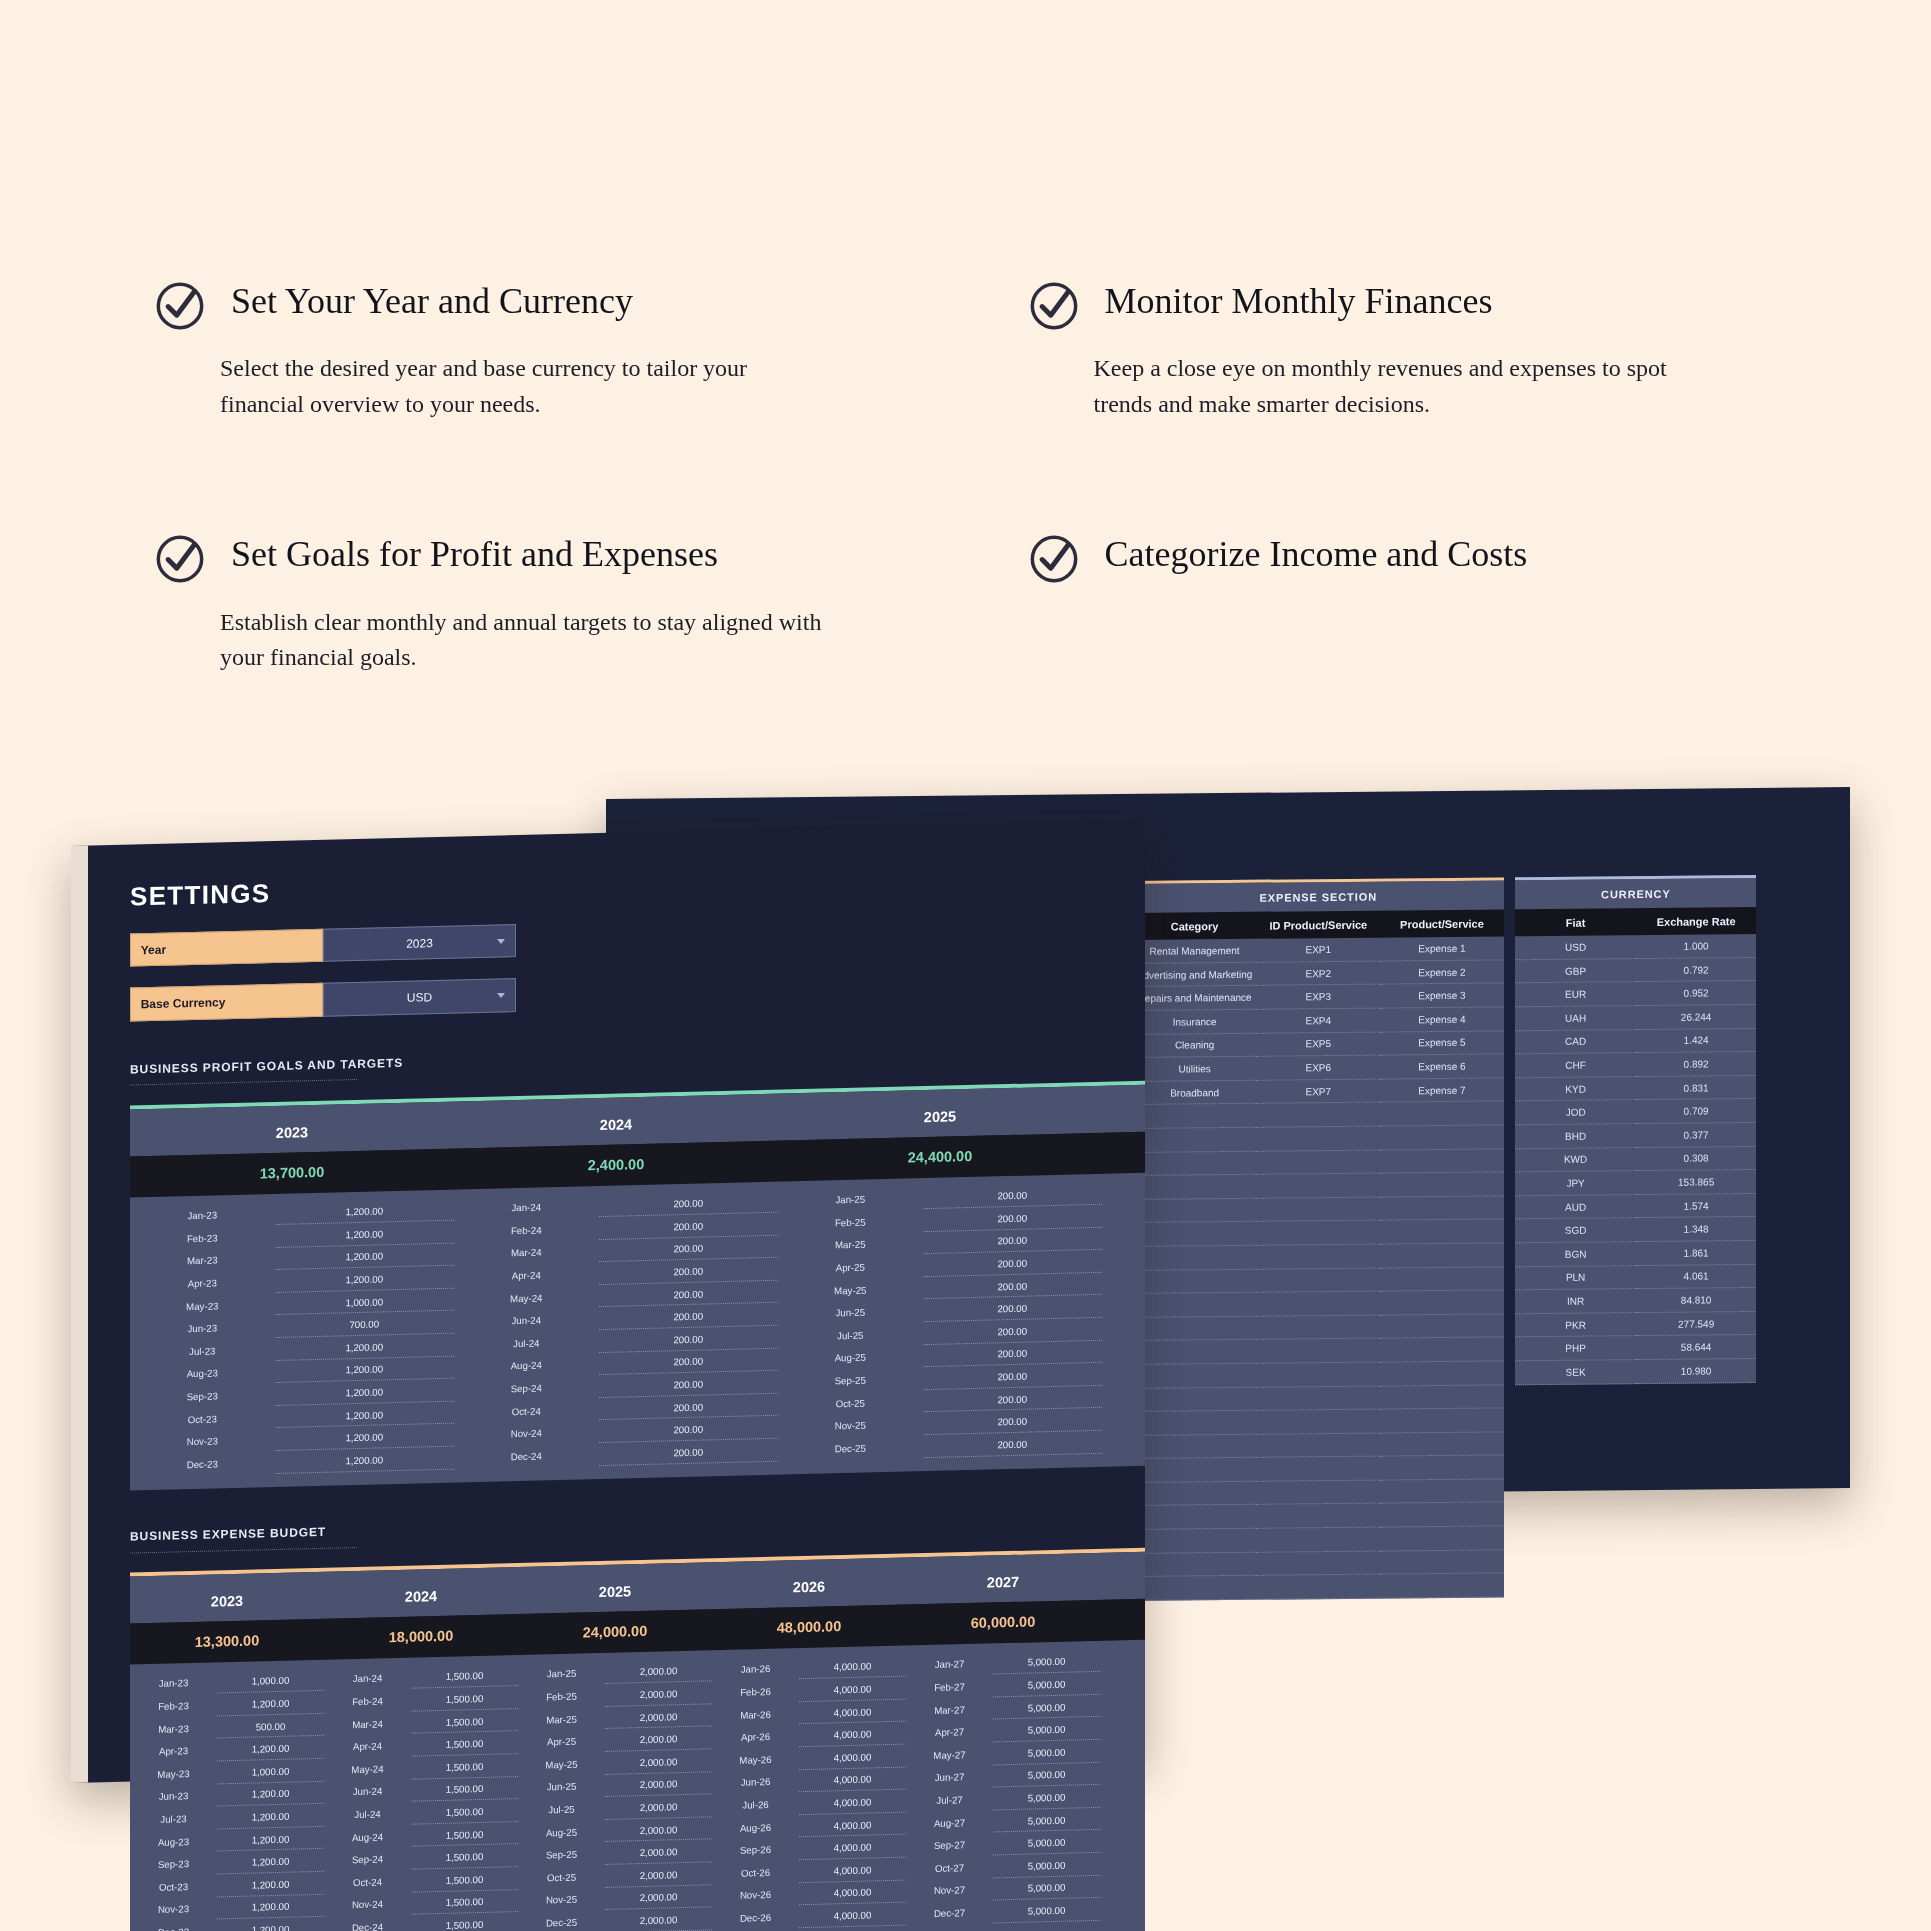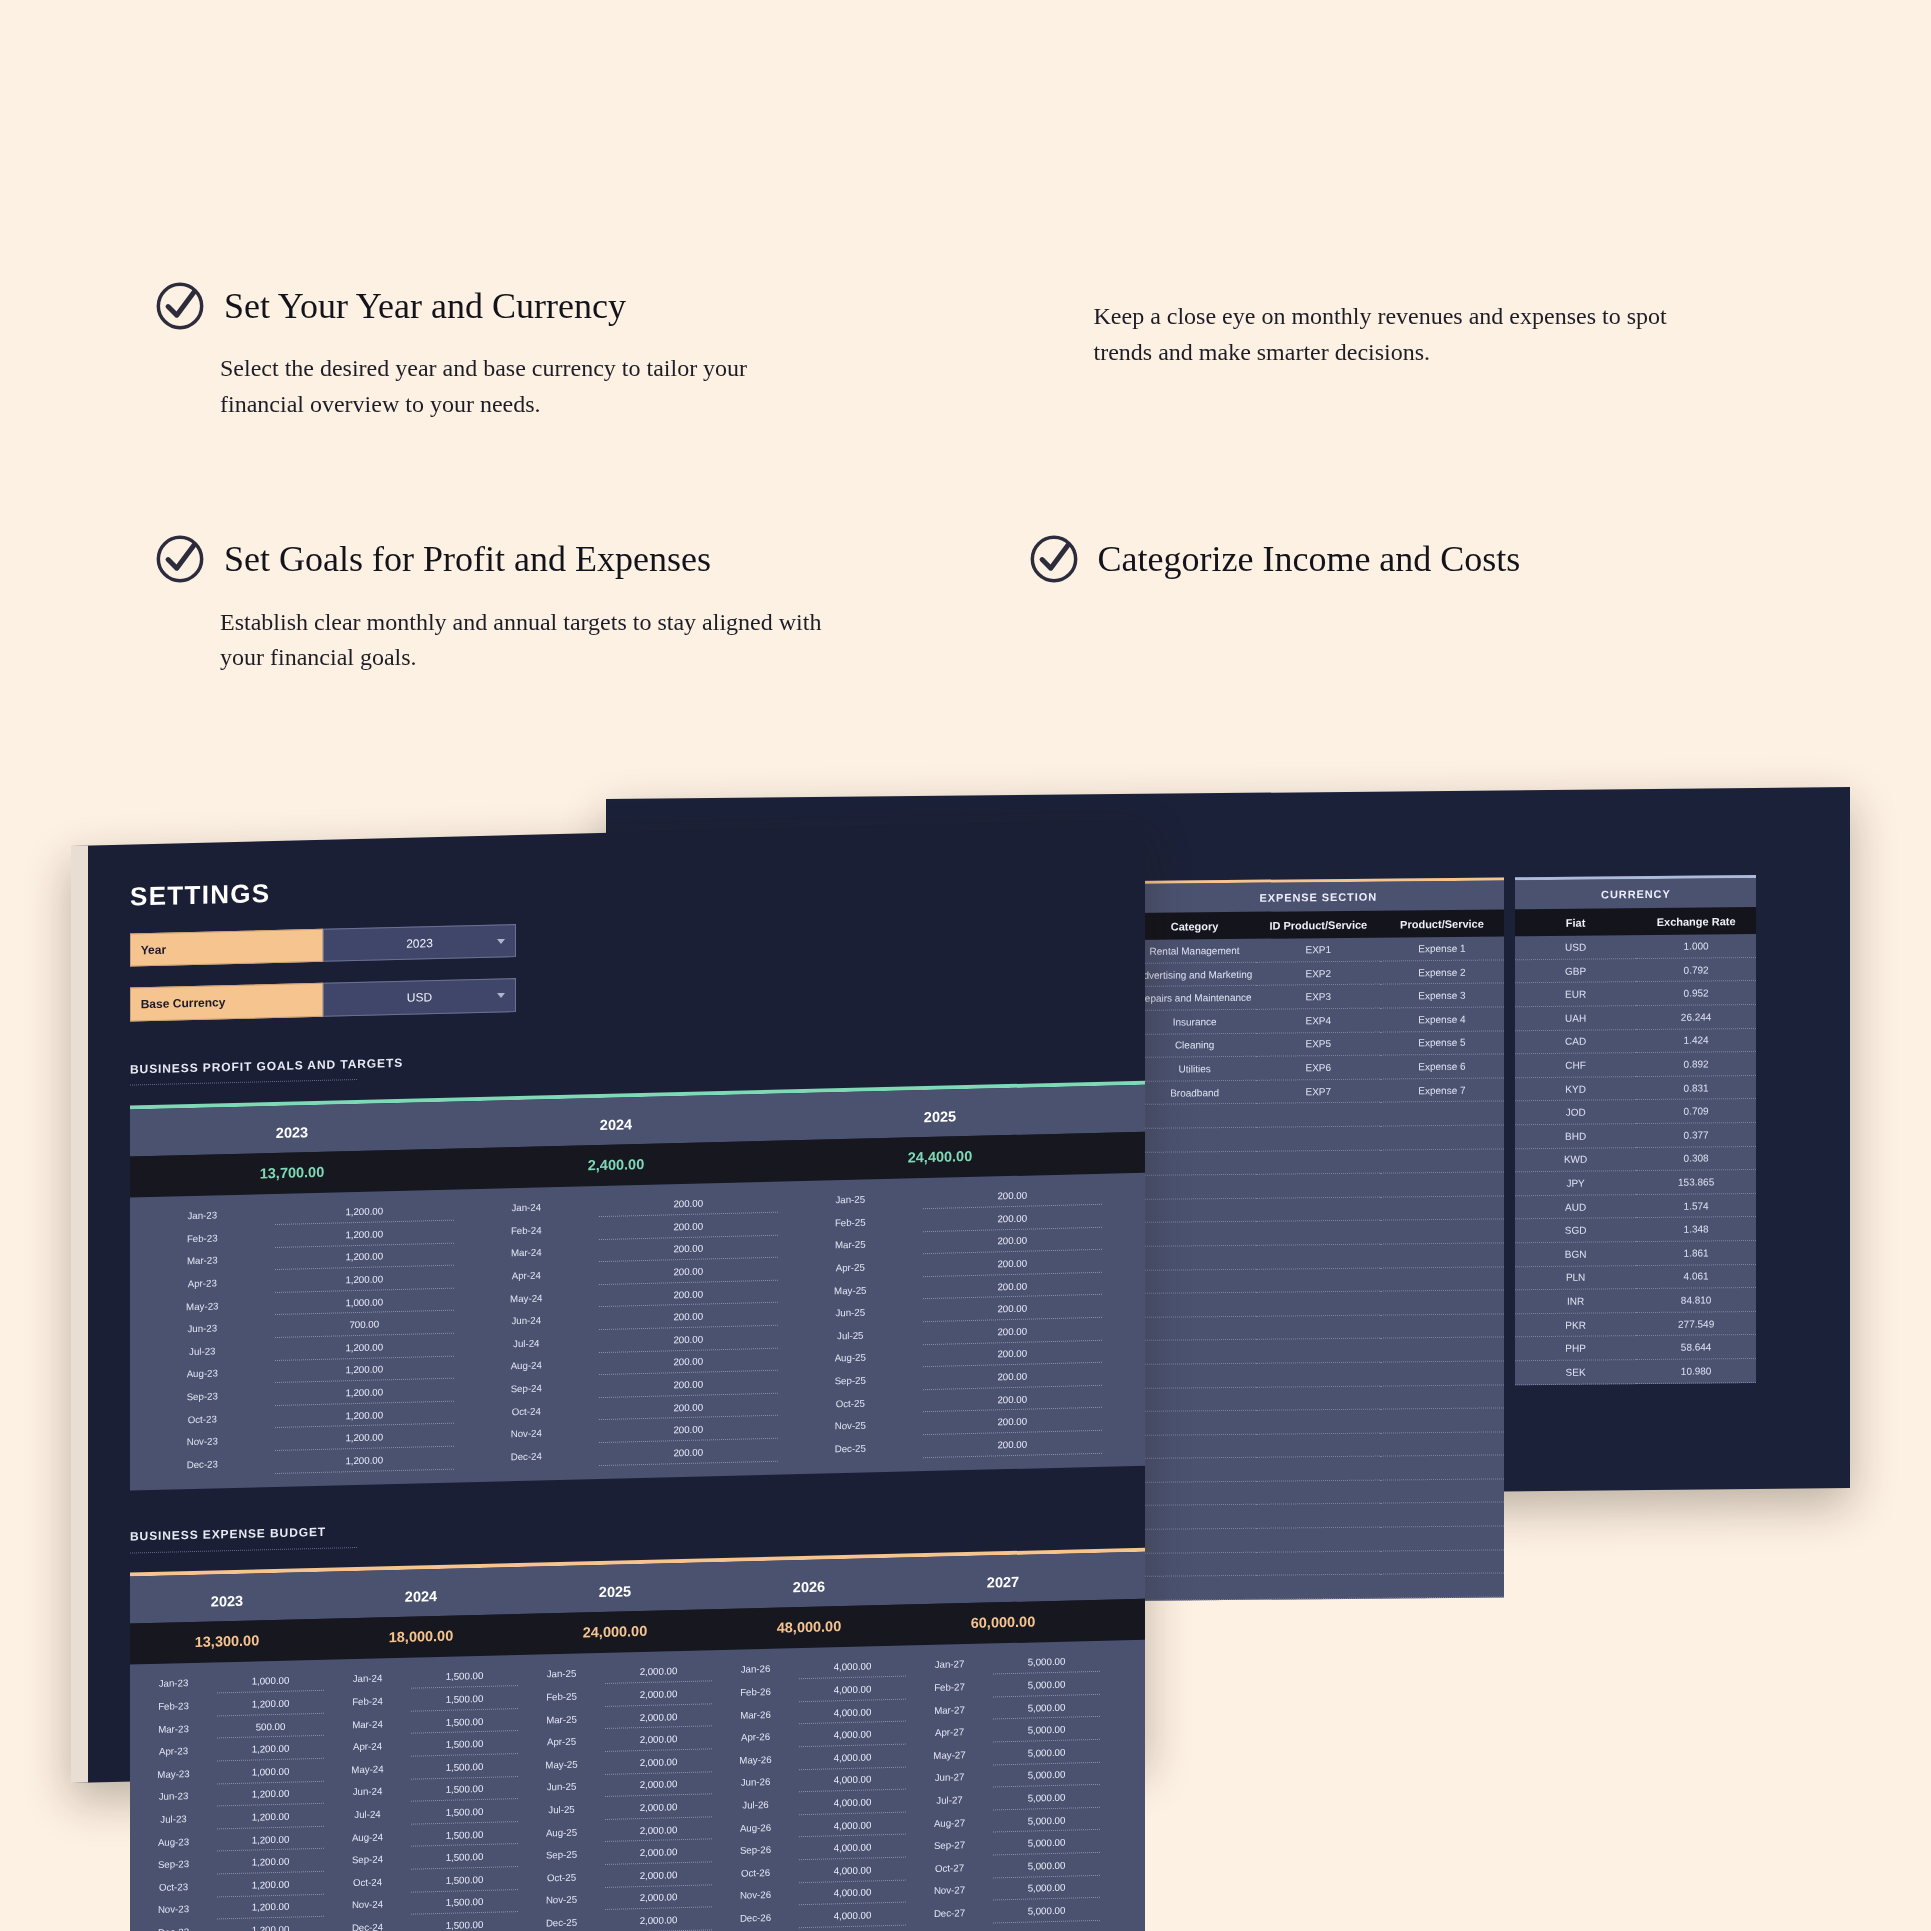--- a/index.html
+++ b/index.html
@@ -26,21 +26,21 @@
   
   .features {
     position: absolute;
     top: 280px; left: 154px; width: 1641px;
     display: grid;
     grid-template-columns: 1fr 1fr;
     column-gap: 106px;
     row-gap: 111px;
   }
   .feature { position: relative; padding-left: 0; }
-  .feat-head { display: flex; align-items: center; gap: 18px; }
+  .feat-head { display: flex; align-items: flex-start; gap: 25px; }
   .check-icon { width: 52px; height: 52px; flex: 0 0 52px; display:block; }
   .feat-title {
     font-family: "Liberation Serif", serif;
     font-size: 36px;
     color: #13131c;
     font-weight: 400;
     white-space: nowrap;
   }
   .feat-body {
     font-family: "Liberation Serif", serif;
@@ -166,20 +166,27 @@
         <div class="feat-head">
           <span class="check-icon"><svg viewBox="0 0 48 48" width="52" height="52">
               <circle cx="24" cy="24" r="20" fill="none" stroke="#2c2c3c" stroke-width="3.2"></circle>
               <path d="M13 24.5 L21 32.5 L37 11" fill="none" stroke="#2c2c3c" stroke-width="4.6" stroke-linecap="round" stroke-linejoin="round"></path>
             </svg></span>
           <span class="feat-title">Set Your Year and Currency</span>
         </div>
         <div class="feat-body">Select the desired year and base currency to tailor your financial overview to your needs.</div>
       </div>
       <div class="feature">
+        <div class="feat-head">
+          <span class="check-icon"><svg viewBox="0 0 48 48" width="52" height="52">
+              <circle cx="24" cy="24" r="20" fill="none" stroke="#2c2c3c" stroke-width="3.2"></circle>
+              <path d="M13 24.5 L21 32.5 L37 11" fill="none" stroke="#2c2c3c" stroke-width="4.6" stroke-linecap="round" stroke-linejoin="round"></path>
+            </svg></span>
+          <span class="feat-title">Monitor Monthly Finances</span>
+        </div>
         <div class="feat-body">Keep a close eye on monthly revenues and expenses to spot trends and make smarter decisions.</div>
       </div>
       <div class="feature">
         <div class="feat-head">
           <span class="check-icon"><svg viewBox="0 0 48 48" width="52" height="52">
               <circle cx="24" cy="24" r="20" fill="none" stroke="#2c2c3c" stroke-width="3.2"></circle>
               <path d="M13 24.5 L21 32.5 L37 11" fill="none" stroke="#2c2c3c" stroke-width="4.6" stroke-linecap="round" stroke-linejoin="round"></path>
             </svg></span>
           <span class="feat-title">Set Goals for Profit and Expenses</span>
         </div>

